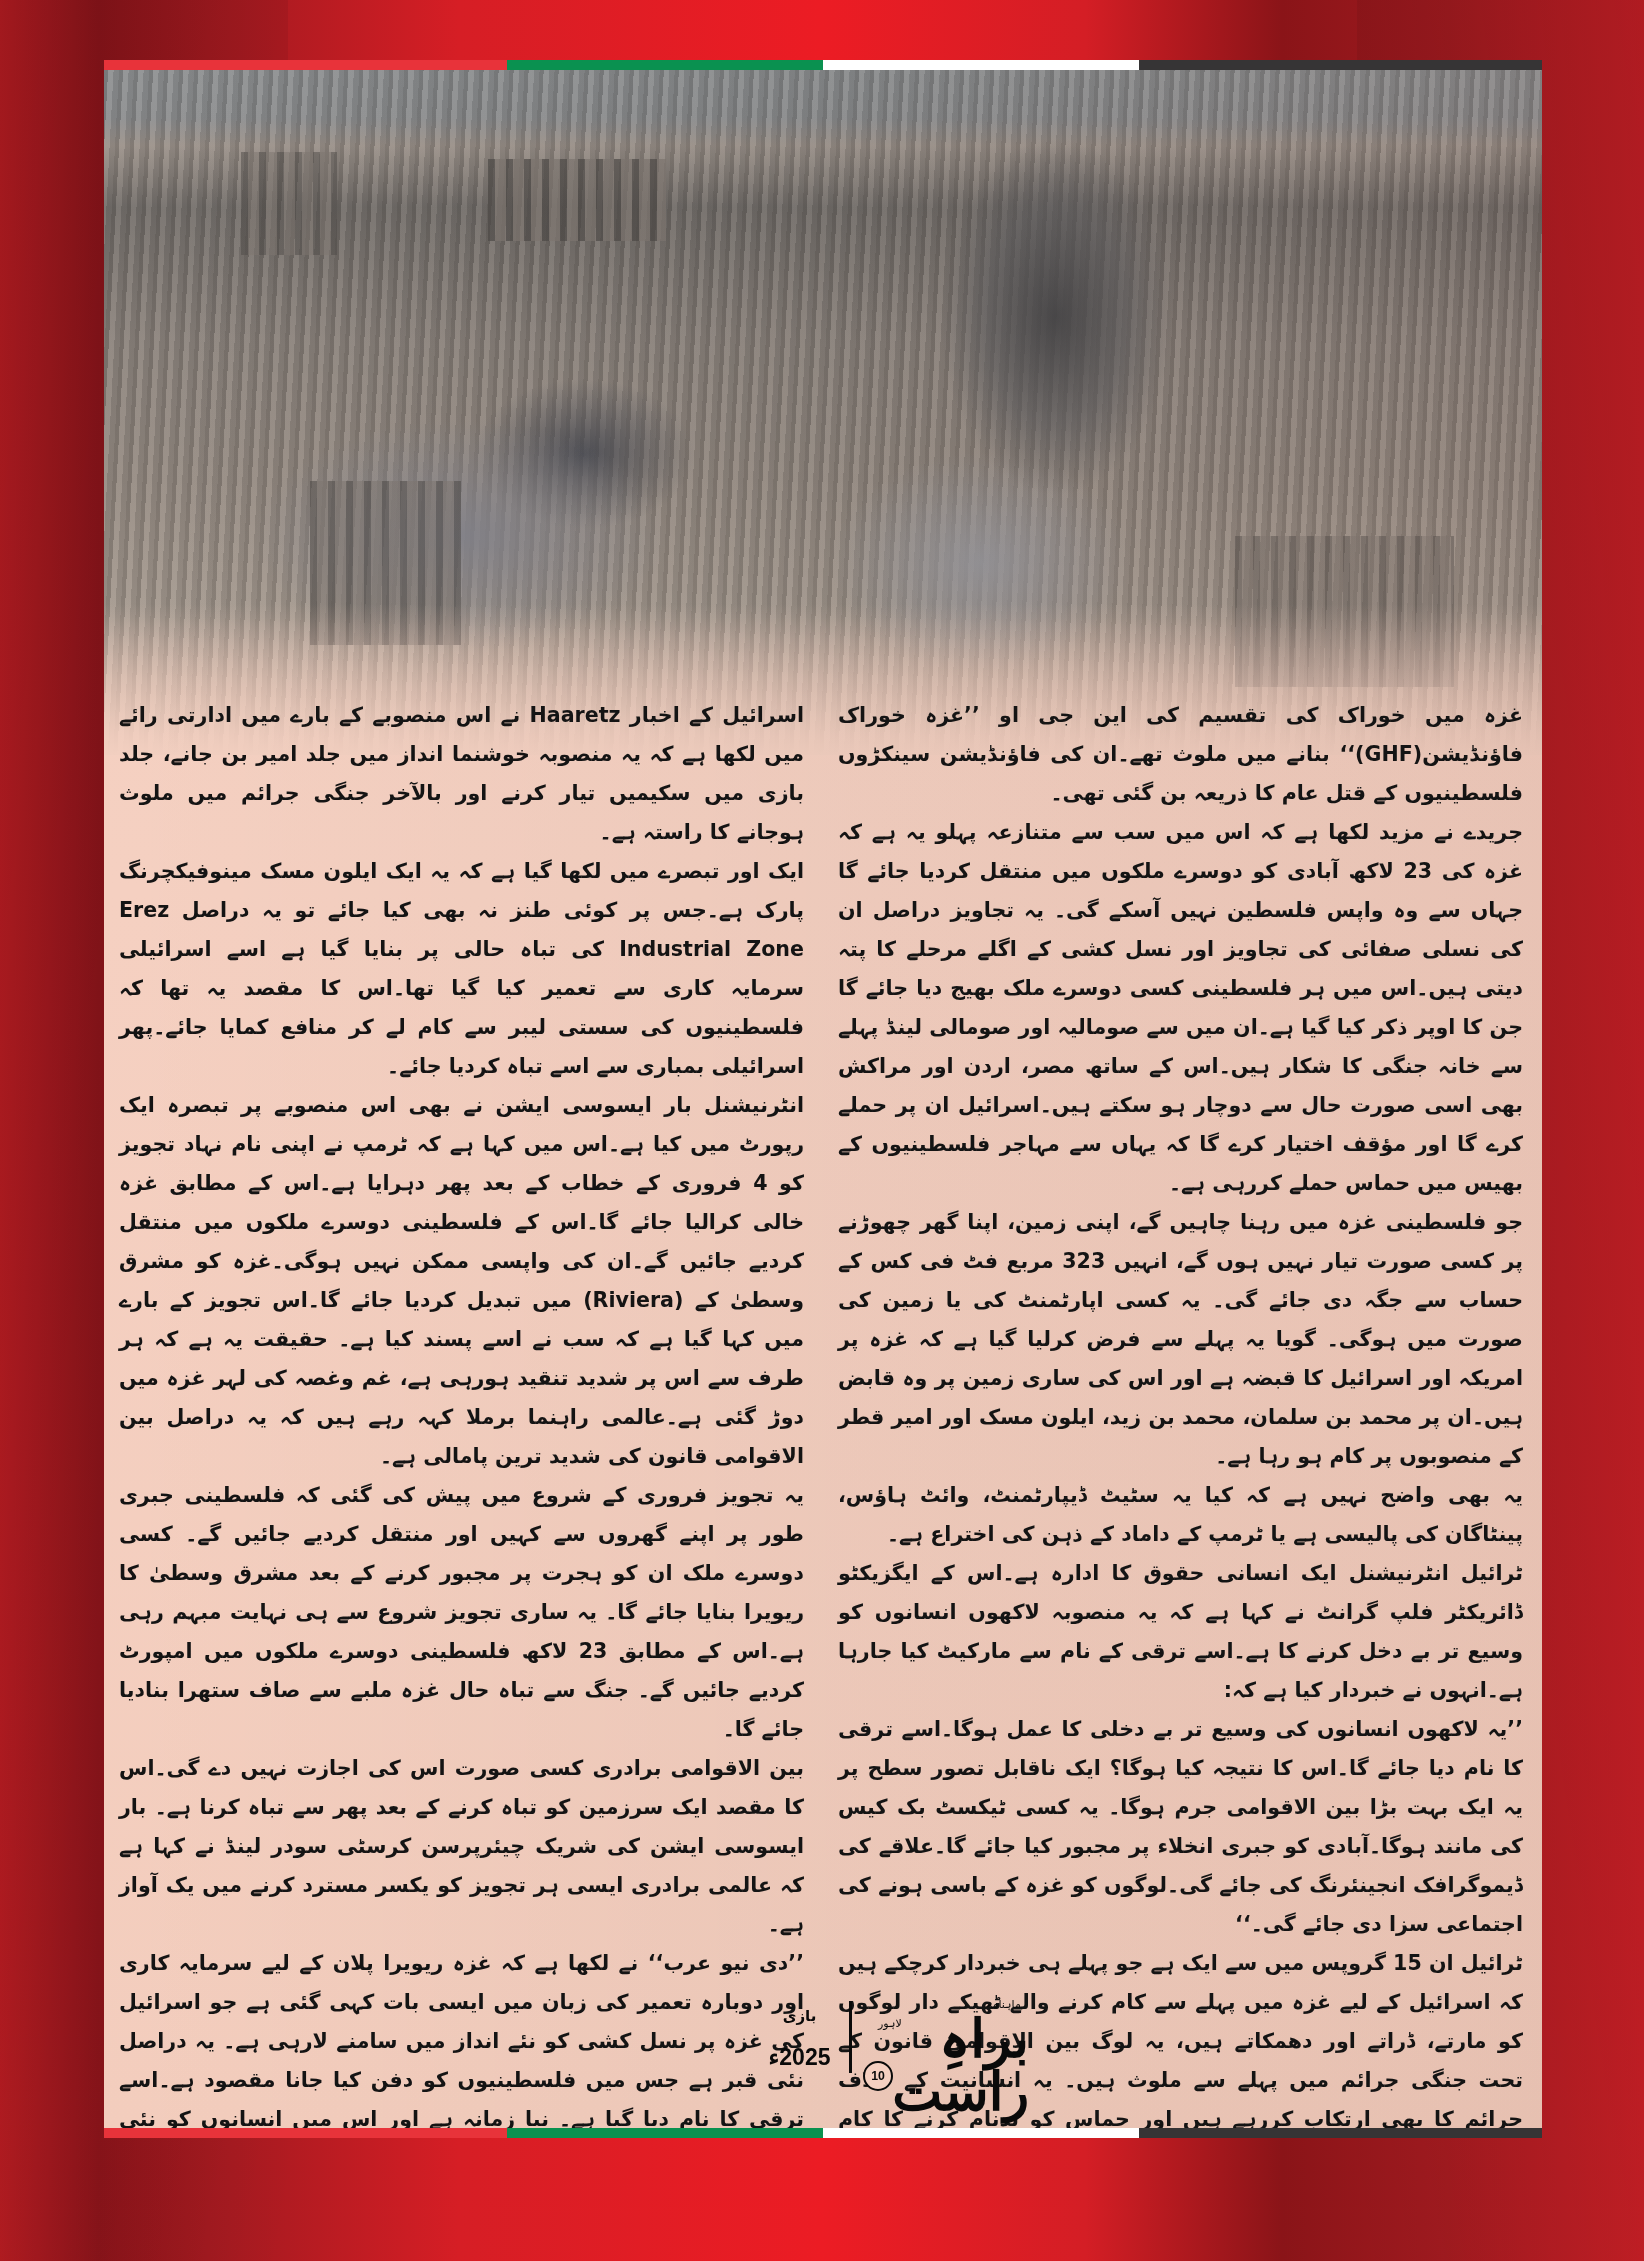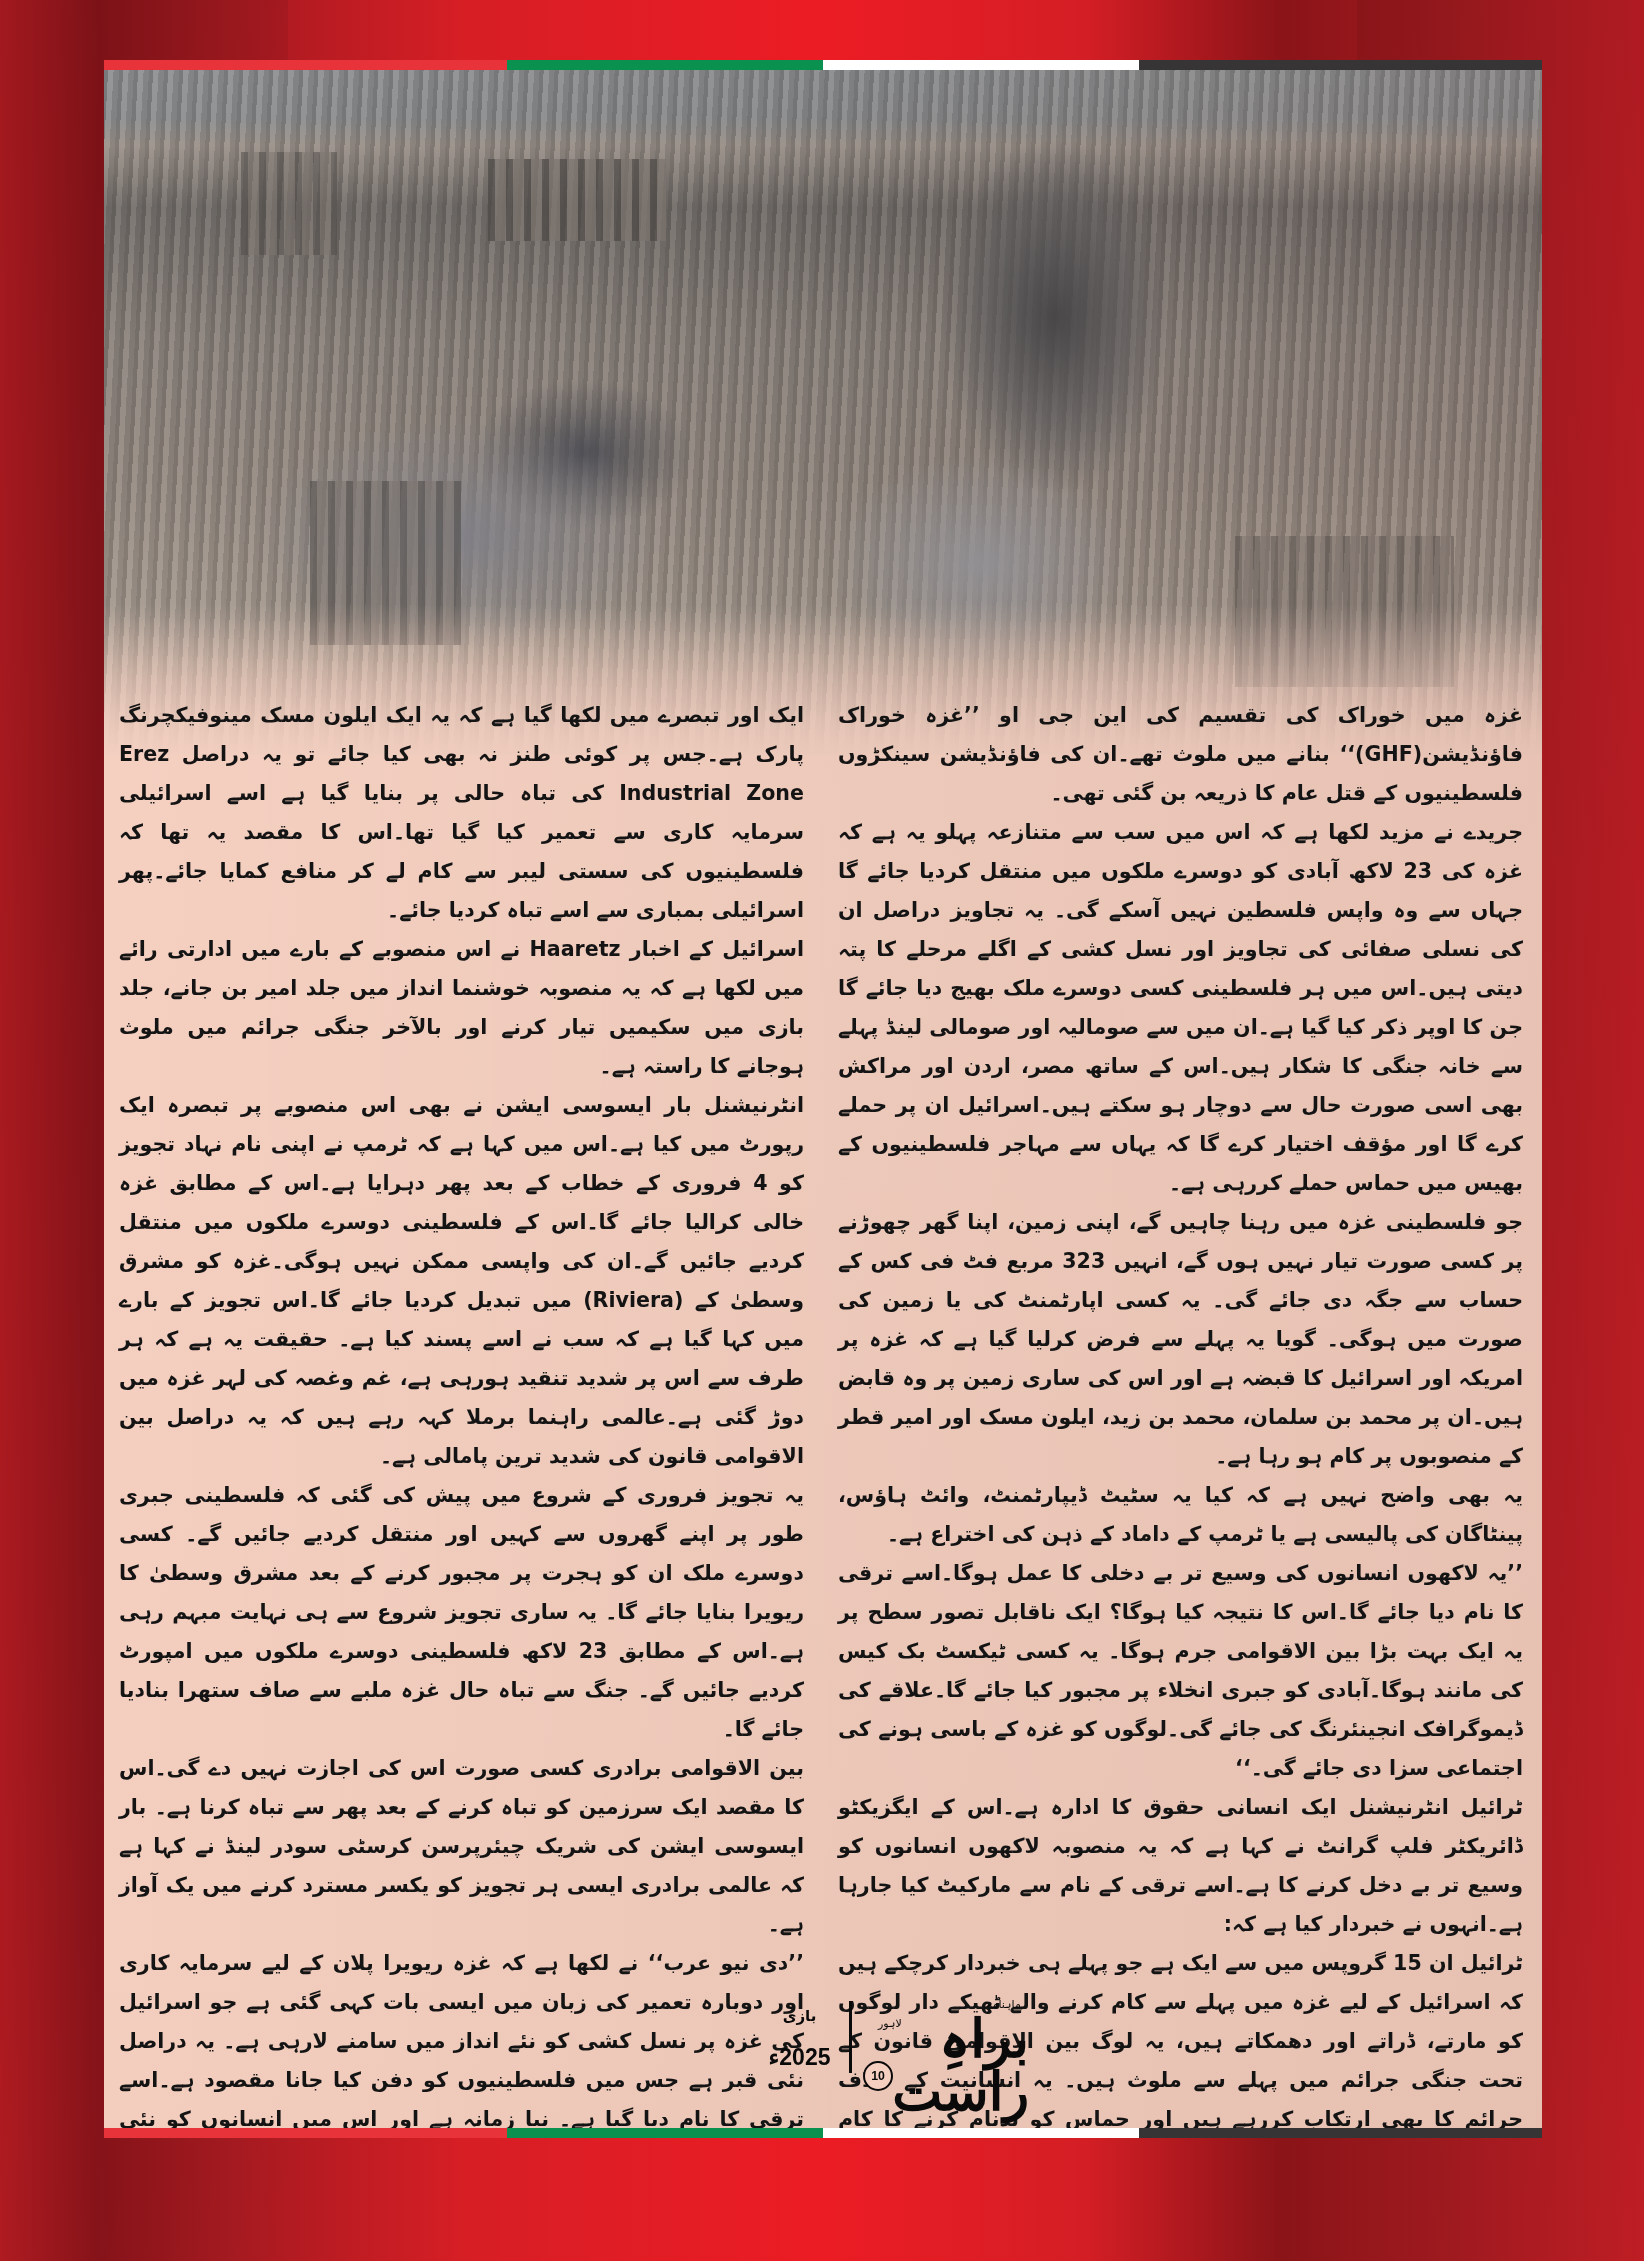--- a/index.html
+++ b/index.html
@@ -112,27 +112,27 @@
     <div class="ruin" style="left:1131px; top:466px; width:219px; height:151px; opacity:.45;"></div>
     <div class="fade"></div>
   </div>
 
   <div class="columns">
     <div class="col">
       <p>غزہ میں خوراک کی تقسیم کی این جی او ’’غزہ خوراک فاؤنڈیشن(GHF)‘‘ بنانے میں ملوث تھے۔ان کی فاؤنڈیشن سینکڑوں فلسطینیوں کے قتل عام کا ذریعہ بن گئی تھی۔</p>
       <p>جریدے نے مزید لکھا ہے کہ اس میں سب سے متنازعہ پہلو یہ ہے کہ غزہ کی 23 لاکھ آبادی کو دوسرے ملکوں میں منتقل کردیا جائے گا جہاں سے وہ واپس فلسطین نہیں آسکے گی۔ یہ تجاویز دراصل ان کی نسلی صفائی کی تجاویز اور نسل کشی کے اگلے مرحلے کا پتہ دیتی ہیں۔اس میں ہر فلسطینی کسی دوسرے ملک بھیج دیا جائے گا جن کا اوپر ذکر کیا گیا ہے۔ان میں سے صومالیہ اور صومالی لینڈ پہلے سے خانہ جنگی کا شکار ہیں۔اس کے ساتھ مصر، اردن اور مراکش بھی اسی صورت حال سے دوچار ہو سکتے ہیں۔اسرائیل ان پر حملے کرے گا اور مؤقف اختیار کرے گا کہ یہاں سے مہاجر فلسطینیوں کے بھیس میں حماس حملے کررہی ہے۔</p>
       <p>جو فلسطینی غزہ میں رہنا چاہیں گے، اپنی زمین، اپنا گھر چھوڑنے پر کسی صورت تیار نہیں ہوں گے، انہیں 323 مربع فٹ فی کس کے حساب سے جگہ دی جائے گی۔ یہ کسی اپارٹمنٹ کی یا زمین کی صورت میں ہوگی۔ گویا یہ پہلے سے فرض کرلیا گیا ہے کہ غزہ پر امریکہ اور اسرائیل کا قبضہ ہے اور اس کی ساری زمین پر وہ قابض ہیں۔ان پر محمد بن سلمان، محمد بن زید، ایلون مسک اور امیر قطر کے منصوبوں پر کام ہو رہا ہے۔</p>
       <p>یہ بھی واضح نہیں ہے کہ کیا یہ سٹیٹ ڈیپارٹمنٹ، وائٹ ہاؤس، پینٹاگان کی پالیسی ہے یا ٹرمپ کے داماد کے ذہن کی اختراع ہے۔</p>
+      <p>ٹرائیل انٹرنیشنل ایک انسانی حقوق کا ادارہ ہے۔اس کے ایگزیکٹو ڈائریکٹر فلپ گرانٹ نے کہا ہے کہ یہ منصوبہ لاکھوں انسانوں کو وسیع تر بے دخل کرنے کا ہے۔اسے ترقی کے نام سے مارکیٹ کیا جارہا ہے۔انہوں نے خبردار کیا ہے کہ:</p>
       <p>’’یہ لاکھوں انسانوں کی وسیع تر بے دخلی کا عمل ہوگا۔اسے ترقی کا نام دیا جائے گا۔اس کا نتیجہ کیا ہوگا؟ ایک ناقابل تصور سطح پر یہ ایک بہت بڑا بین الاقوامی جرم ہوگا۔ یہ کسی ٹیکسٹ بک کیس کی مانند ہوگا۔آبادی کو جبری انخلاء پر مجبور کیا جائے گا۔علاقے کی ڈیموگرافک انجینئرنگ کی جائے گی۔لوگوں کو غزہ کے باسی ہونے کی اجتماعی سزا دی جائے گی۔‘‘</p>
-      <p>ٹرائیل انٹرنیشنل ایک انسانی حقوق کا ادارہ ہے۔اس کے ایگزیکٹو ڈائریکٹر فلپ گرانٹ نے کہا ہے کہ یہ منصوبہ لاکھوں انسانوں کو وسیع تر بے دخل کرنے کا ہے۔اسے ترقی کے نام سے مارکیٹ کیا جارہا ہے۔انہوں نے خبردار کیا ہے کہ:</p>
       <p>ٹرائیل ان 15 گروپس میں سے ایک ہے جو پہلے ہی خبردار کرچکے ہیں کہ اسرائیل کے لیے غزہ میں پہلے سے کام کرنے والے ٹھیکے دار لوگوں کو مارتے، ڈراتے اور دھمکاتے ہیں، یہ لوگ بین الاقوامی قانون کے تحت جنگی جرائم میں پہلے سے ملوث ہیں۔ یہ انسانیت کے خلاف جرائم کا بھی ارتکاب کررہے ہیں اور حماس کو بدنام کرنے کا کام کرتے ہیں۔ان میں کاروباری گینگ بھی شامل ہیں جو مستقبل میں مختلف قانونی شکنجوں میں کسے جائیں گے۔</p>
     </div>
     <div class="col">
+      <p>اسرائیل کے اخبار Haaretz نے اس منصوبے کے بارے میں ادارتی رائے میں لکھا ہے کہ یہ منصوبہ خوشنما انداز میں جلد امیر بن جانے، جلد بازی میں سکیمیں تیار کرنے اور بالآخر جنگی جرائم میں ملوث ہوجانے کا راستہ ہے۔</p>
       <p>ایک اور تبصرے میں لکھا گیا ہے کہ یہ ایک ایلون مسک مینوفیکچرنگ پارک ہے۔جس پر کوئی طنز نہ بھی کیا جائے تو یہ دراصل Erez Industrial Zone کی تباہ حالی پر بنایا گیا ہے اسے اسرائیلی سرمایہ کاری سے تعمیر کیا گیا تھا۔اس کا مقصد یہ تھا کہ فلسطینیوں کی سستی لیبر سے کام لے کر منافع کمایا جائے۔پھر اسرائیلی بمباری سے اسے تباہ کردیا جائے۔</p>
-      <p>اسرائیل کے اخبار Haaretz نے اس منصوبے کے بارے میں ادارتی رائے میں لکھا ہے کہ یہ منصوبہ خوشنما انداز میں جلد امیر بن جانے، جلد بازی میں سکیمیں تیار کرنے اور بالآخر جنگی جرائم میں ملوث ہوجانے کا راستہ ہے۔</p>
       <p>انٹرنیشنل بار ایسوسی ایشن نے بھی اس منصوبے پر تبصرہ ایک رپورٹ میں کیا ہے۔اس میں کہا ہے کہ ٹرمپ نے اپنی نام نہاد تجویز کو 4 فروری کے خطاب کے بعد پھر دہرایا ہے۔اس کے مطابق غزہ خالی کرالیا جائے گا۔اس کے فلسطینی دوسرے ملکوں میں منتقل کردیے جائیں گے۔ان کی واپسی ممکن نہیں ہوگی۔غزہ کو مشرق وسطیٰ کے (Riviera) میں تبدیل کردیا جائے گا۔اس تجویز کے بارے میں کہا گیا ہے کہ سب نے اسے پسند کیا ہے۔ حقیقت یہ ہے کہ ہر طرف سے اس پر شدید تنقید ہورہی ہے، غم وغصہ کی لہر غزہ میں دوڑ گئی ہے۔عالمی راہنما برملا کہہ رہے ہیں کہ یہ دراصل بین الاقوامی قانون کی شدید ترین پامالی ہے۔</p>
       <p>یہ تجویز فروری کے شروع میں پیش کی گئی کہ فلسطینی جبری طور پر اپنے گھروں سے کہیں اور منتقل کردیے جائیں گے۔ کسی دوسرے ملک ان کو ہجرت پر مجبور کرنے کے بعد مشرق وسطیٰ کا ریویرا بنایا جائے گا۔ یہ ساری تجویز شروع سے ہی نہایت مبہم رہی ہے۔اس کے مطابق 23 لاکھ فلسطینی دوسرے ملکوں میں امپورٹ کردیے جائیں گے۔ جنگ سے تباہ حال غزہ ملبے سے صاف ستھرا بنادیا جائے گا۔</p>
       <p>بین الاقوامی برادری کسی صورت اس کی اجازت نہیں دے گی۔اس کا مقصد ایک سرزمین کو تباہ کرنے کے بعد پھر سے تباہ کرنا ہے۔ بار ایسوسی ایشن کی شریک چیئرپرسن کرسٹی سودر لینڈ نے کہا ہے کہ عالمی برادری ایسی ہر تجویز کو یکسر مسترد کرنے میں یک آواز ہے۔</p>
       <p>’’دی نیو عرب‘‘ نے لکھا ہے کہ غزہ ریویرا پلان کے لیے سرمایہ کاری اور دوبارہ تعمیر کی زبان میں ایسی بات کہی گئی ہے جو اسرائیل کی غزہ پر نسل کشی کو نئے انداز میں سامنے لارہی ہے۔ یہ دراصل نئی قبر ہے جس میں فلسطینیوں کو دفن کیا جانا مقصود ہے۔اسے ترقی کا نام دیا گیا ہے۔ نیا زمانہ ہے اور اس میں انسانوں کو نئی طرح سے ختم کرنے کو ترقی ہی کہتے ہیں۔ یہ ترقی کسی کے لیے قابل قبول نہیں ہے۔غزہ پر پہلے سے زیادہ خوفناک جنگ کے بادل اب گہرے ہوتے جارہے ہیں جن میں امریکی جھنڈے کا خون غزہ میں ٹپک رہا ہے۔</p>
     </div>
   </div>
 
   <div class="footer">
     <div class="masthead">
       <span class="monthly">ماہنامہ</span>

